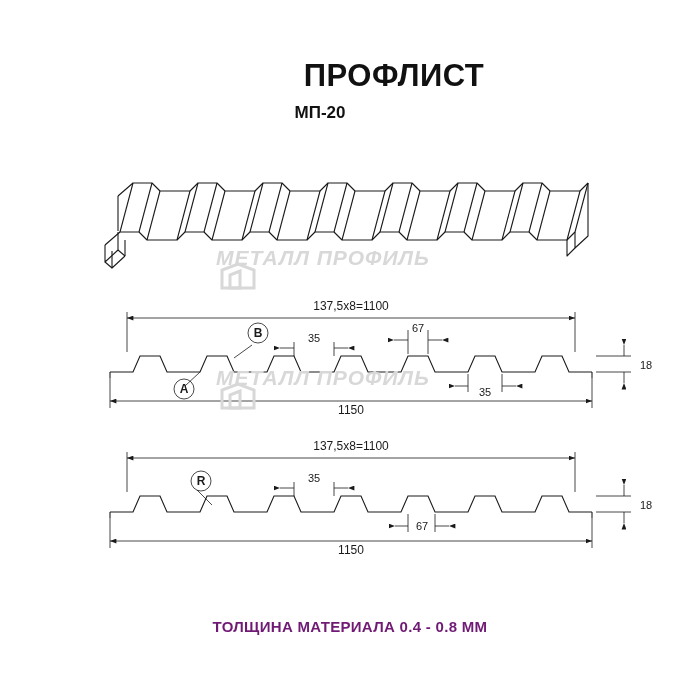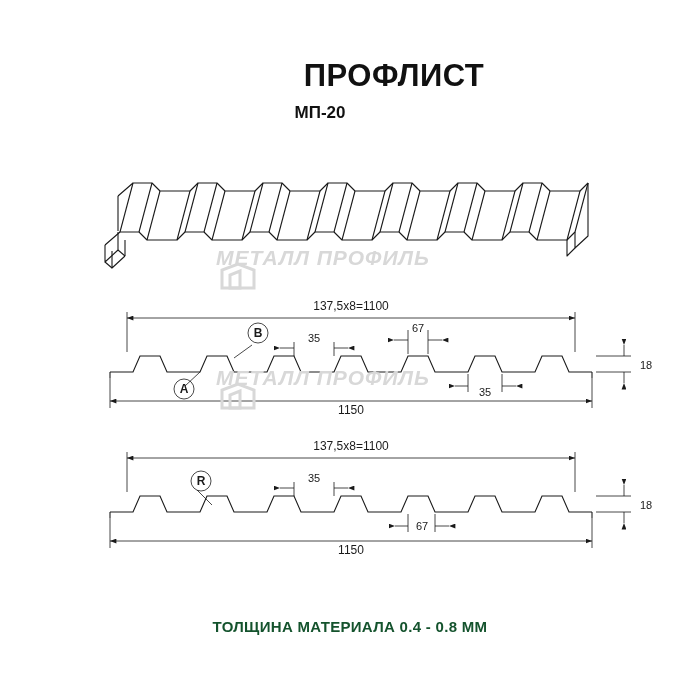--- a/index.html
+++ b/index.html
@@ -45,21 +45,21 @@
   }
   .footer-note {
     position: absolute;
     top: 618px;
     left: 0;
     width: 700px;
     text-align: center;
     font-size: 15px;
     font-weight: bold;
     letter-spacing: 0.3px;
-    color: #14532d;
+    color: #701a75;
   }
   svg.draw {
     position: absolute;
     left: 0;
     top: 0;
     width: 700px;
     height: 700px;
   }
   .wm {
     position: absolute;

